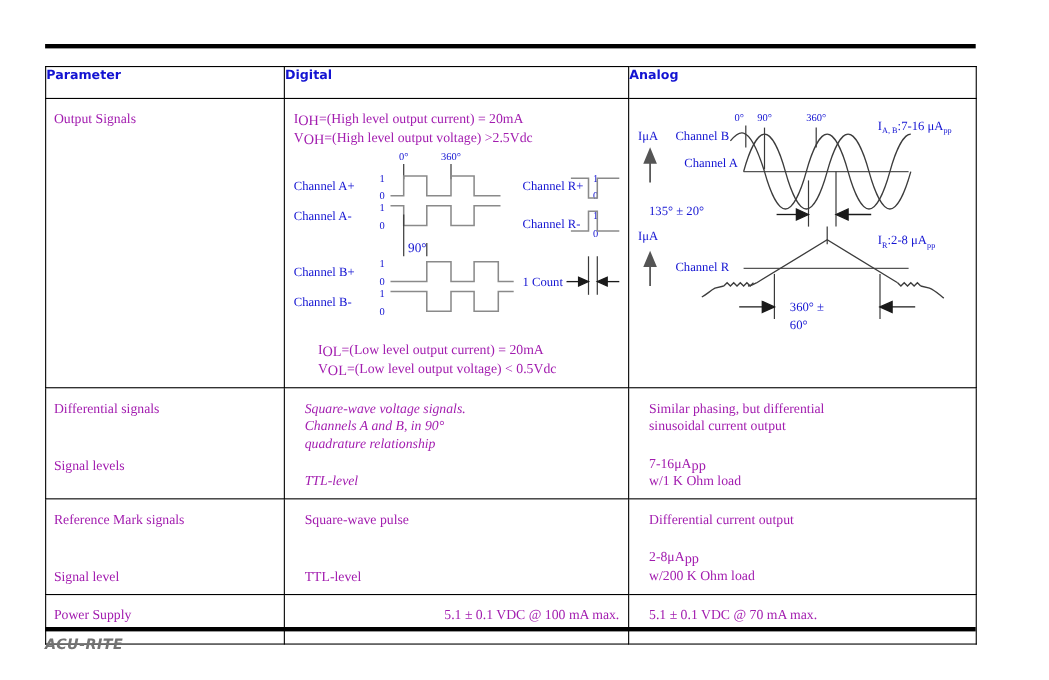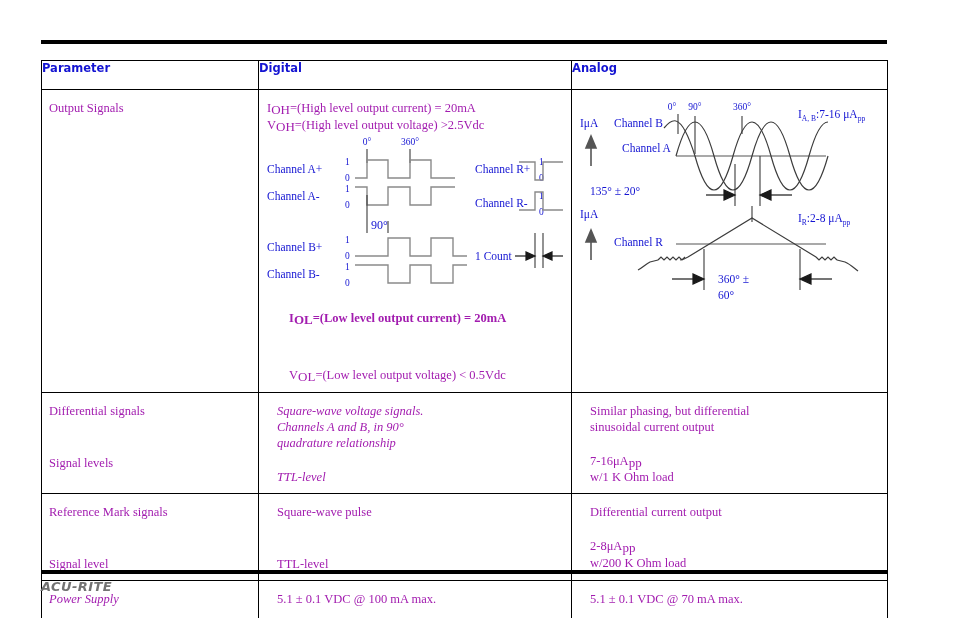--- a/index.html
+++ b/index.html
@@ -125,24 +125,24 @@
                 <text class="lbl" x="208" y="127">1 Count</text>
                 <line class="tick" x1="268" y1="100" x2="268" y2="135"></line>
                 <line class="tick" x1="276" y1="100" x2="276" y2="135"></line>
                 <line class="arr" x1="248" y1="123" x2="266" y2="123"></line>
                 <polygon class="arr" points="268,123 259,119 259,127"></polygon>
                 <line class="arr" x1="296" y1="123" x2="278" y2="123"></line>
                 <polygon class="arr" points="276,123 285,119 285,127"></polygon>
               </svg>
             </div>
 
-            <div style="margin-top:2px;padding-left:22px;font-weight:bold;">
+            <div style="margin-top:2px;padding-left:22px;">
               <span>I</span><sub>OL</sub><span>=(Low level output current) = 20mA</span>
             </div>
-            <div style="padding-left:22px;margin-top:40px;">
+            <div style="padding-left:22px;">
               <span>V</span><sub>OL</sub><span>=(Low level output voltage) &lt; 0.5Vdc</span>
             </div>
           </div>
         </td>
 
         <td>
           <div class="cell" style="padding-top:4px;">
             <div class="diagwrap">
               <svg width="300" height="225" viewBox="0 0 300 225">
 
@@ -258,24 +258,24 @@
             <div>Differential current output</div>
             <div class="gap"></div>
             <div><span>2-8μA</span><sub>pp</sub></div>
             <div>w/200 K Ohm load</div>
           </div>
         </td>
       </tr>
 
       <tr>
         <td>
-          <div class="cell p1" style="padding-bottom:18px;font-style:italic;">Power Supply</div>
-        </td>
-        <td>
-          <div class="cell" style="padding-left:18px;padding-bottom:18px;">5.1 ± 0.1 VDC @ 100 mA max.</div>
+          <div class="cell p1" style="padding-bottom:18px;">Power Supply</div>
+        </td>
+        <td>
+          <div class="cell" style="padding-left:18px;padding-bottom:18px;text-align:right;">5.1 ± 0.1 VDC @ 100 mA max.</div>
         </td>
         <td>
           <div class="cell" style="padding-left:18px;padding-bottom:18px;">5.1 ± 0.1 VDC @ 70 mA max.</div>
         </td>
       </tr>
 
     </tbody>
   </table>
 
   <div class="rule-bottom"></div>

